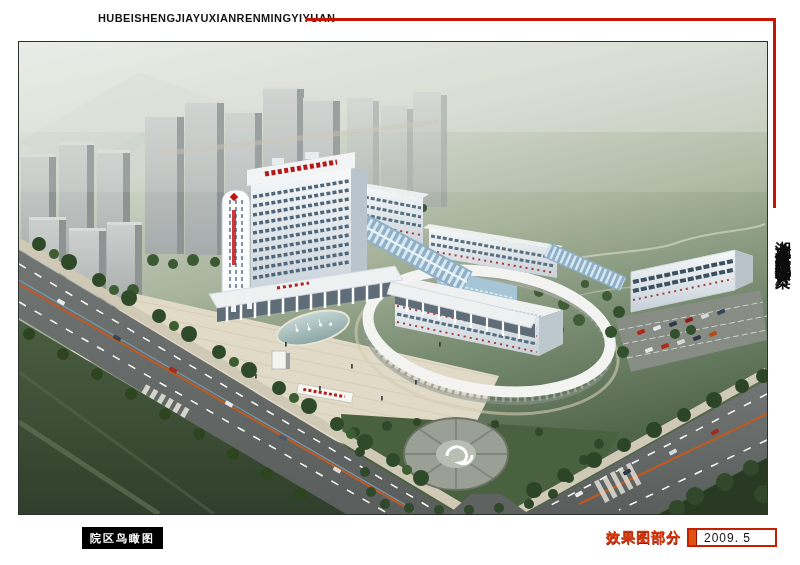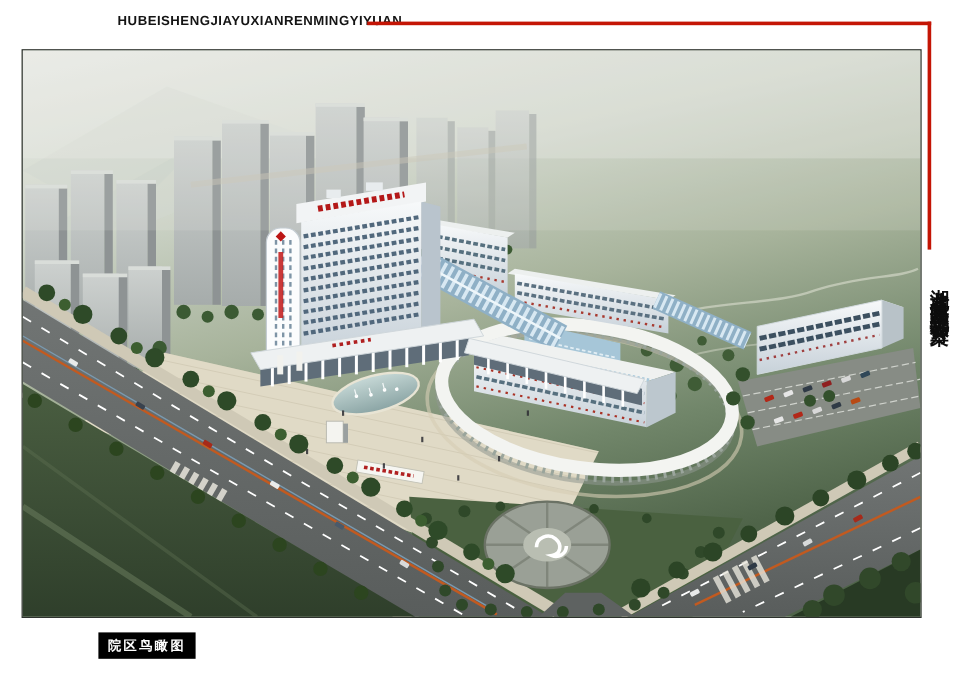--- a/index.html
+++ b/index.html
@@ -523,14 +523,21 @@
             <circle cx="744" cy="452" r="9"></circle>
       </g>
     </g>
   </svg>
   </div>
 
   <div class="side-title">湖北省嘉鱼县人民医院规划设计方案</div>
 
   <div class="caption-box">院区鸟瞰图</div>
 
+  <div class="footer-right">
+    <span class="section-label">效果图部分</span>
+    <div class="date-box">
+      <div class="date-bar"></div>
+      <span class="date-text">2009. 5</span>
+    </div>
+  </div>
 
 </div>
 
 </body></html>

